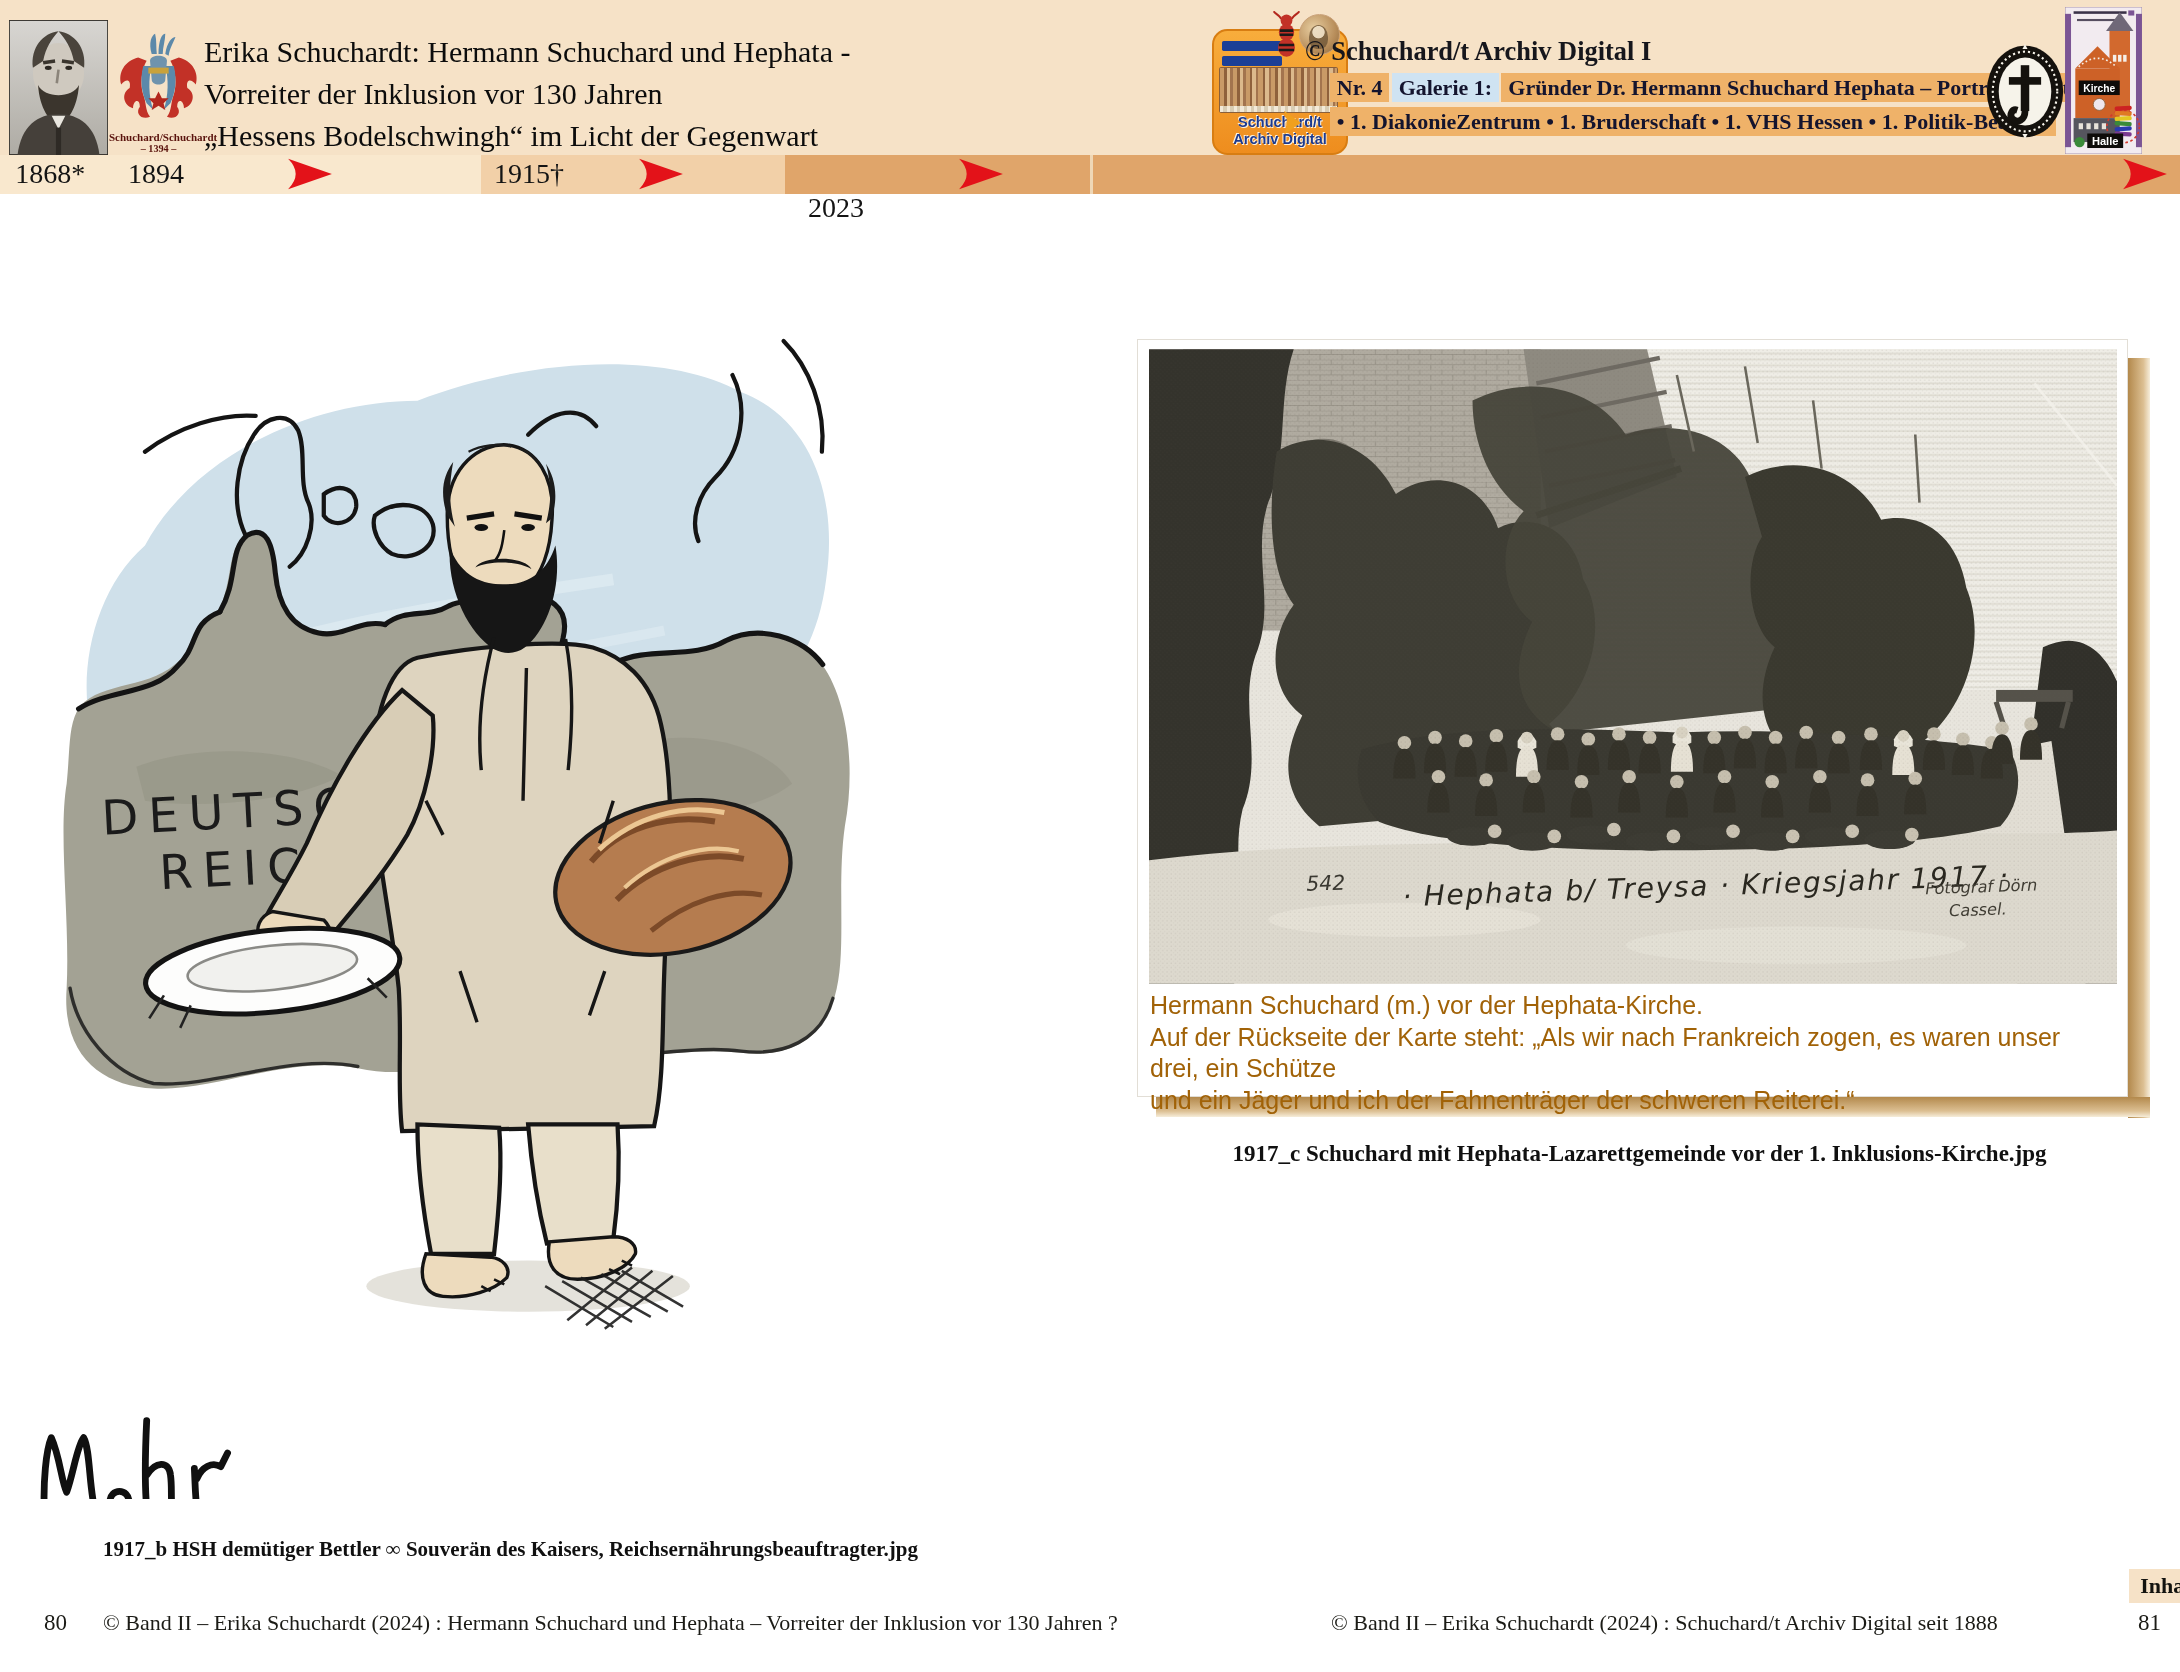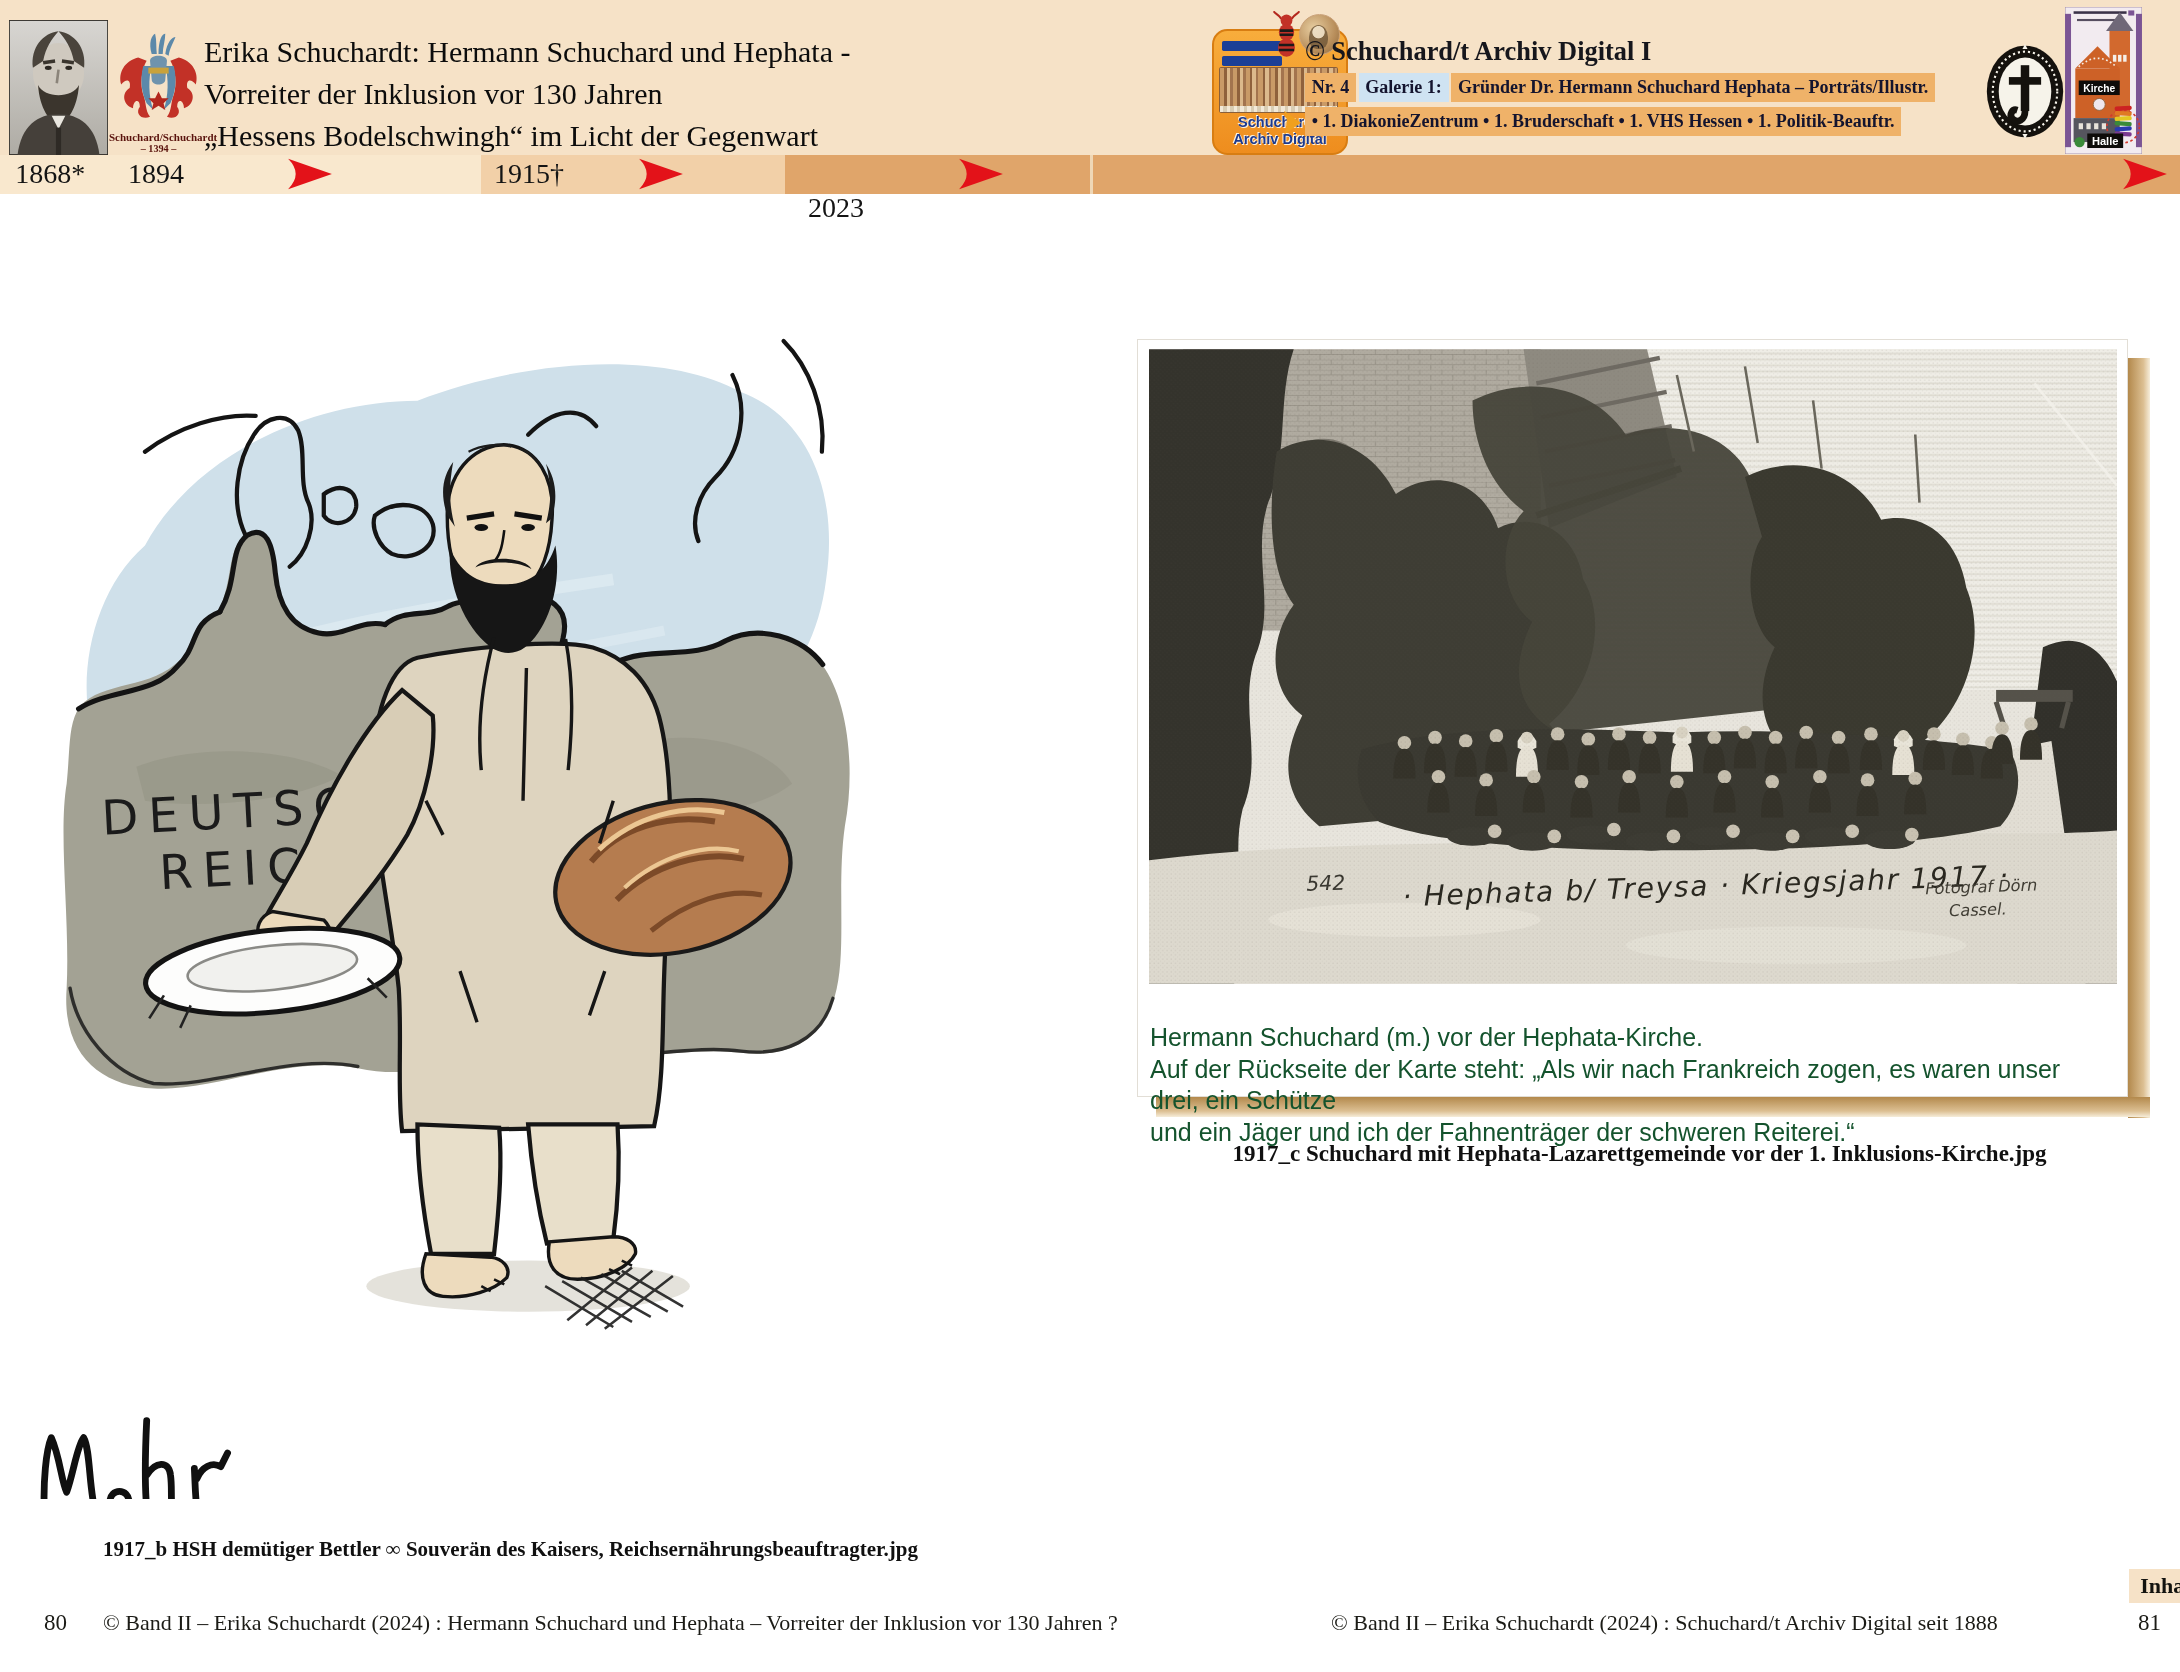--- a/index.html
+++ b/index.html
@@ -35,21 +35,21 @@
     color:var(--logo_navy,#1d3a8e); text-shadow:0.9px 0.9px 0 #fdf3e2,-0.9px -0.9px 0 #fdf3e2; }
   .logo-ant { position:absolute; left:61px; top:-13.6px; }
   .logo-photo { position:absolute; left:87px; top:-10.2px; width:41px; height:41px; border-radius:50%;
     border:1.7px solid #caa27a;
     background:radial-gradient(circle at 35% 35%, #e7cda0, #b98f5c 60%, #8a6438); }
   .logo-photo::after { content:""; position:absolute; left:8.5px; top:10.2px; width:19px; height:24px; border-radius:50% 50% 40% 40%;
     background:radial-gradient(circle at 50% 30%, #efe3cd 0 30%, #6e5536 34%); opacity:.8; }
 
   .arch-title { left:1305px; top:36px; font-size:26.4px; font-weight:bold; color:#16161c; white-space:nowrap; }
   .navline { position:absolute; display:flex; align-items:center; height:29px;
-    font-size:18px; font-weight:bold; color:#14142e; white-space:nowrap; }
+    font-size:22px; font-weight:bold; color:#14142e; white-space:nowrap;padding-left:25px; }
   .seg { padding:0 6.8px; height:29px; line-height:29px; }
   .seg-orange { background:var(--nav_orange,#efb269); }
   .seg-blue { background:var(--nav_blue,#cfe3f2); margin:0 2.6px; }
   .nav1 { left:1305px; top:73px; }
   .nav2 { left:1305px; top:107px; }
   .nav2-arrow { position:absolute; left:-22px; top:2.6px; }
 
   .emblem { left:1985px; top:44px; width:80px; height:95px; }
   .poster { left:2065px; top:6.8px; width:77px; height:147px; }
 
@@ -66,21 +66,21 @@
   
   .cartoon { left:17px; top:324px; width:869px; height:1175px; }
   .caption-left { left:103px; top:1537px; width:801px; font-weight:bold; font-size:21px; color:#101010; white-space:nowrap; }
   .footer-text { position:absolute; top:1610px; font-size:22px; color:#1b1b16; white-space:nowrap; }
   .pgnum { position:absolute; top:1610px; font-size:23px; color:#1b1b16; }
 
   
   .photo-card { left:1137px; top:339px; width:991px; height:758px; background:#ffffff; border:0.9px solid #e2ded6; }
   .photo-svg { position:absolute; left:11px; top:8.5px; }
   .photo-lines { position:absolute; left:12px; top:650px; width:963px;
-    font-family:"Liberation Sans",sans-serif; font-size:25px; line-height:31.5px; color:#14532d;margin-top:32px; }
+    font-family:"Liberation Sans",sans-serif; font-size:25px; line-height:31.5px; color:#a16207; }
   .shadow-right { left:2128px; top:358px; width:22px; height:760px;
     background:linear-gradient(90deg,var(--shadow_tan,#b3894c),#dcbf92 70%,#f6edda); }
   .shadow-bottom { left:1156px; top:1097px; width:994px; height:20.4px;
     background:linear-gradient(180deg,var(--shadow_tan,#b3894c),#dcbf92 70%,#f6edda); }
   .caption-right { left:1141px; top:1141px; width:997px; text-align:center; font-weight:bold; font-size:23px; color:#101010; white-space:nowrap; }
 
   .inhalt-btn { left:2085px; top:1569px; width:80px; height:34px; background:var(--header_bg,#f6e2c7);
     text-align:center; line-height:34px; font-weight:bold; font-size:22px; color:#13130f; cursor:pointer;margin-left:44px; }
 </style>
 </head>

